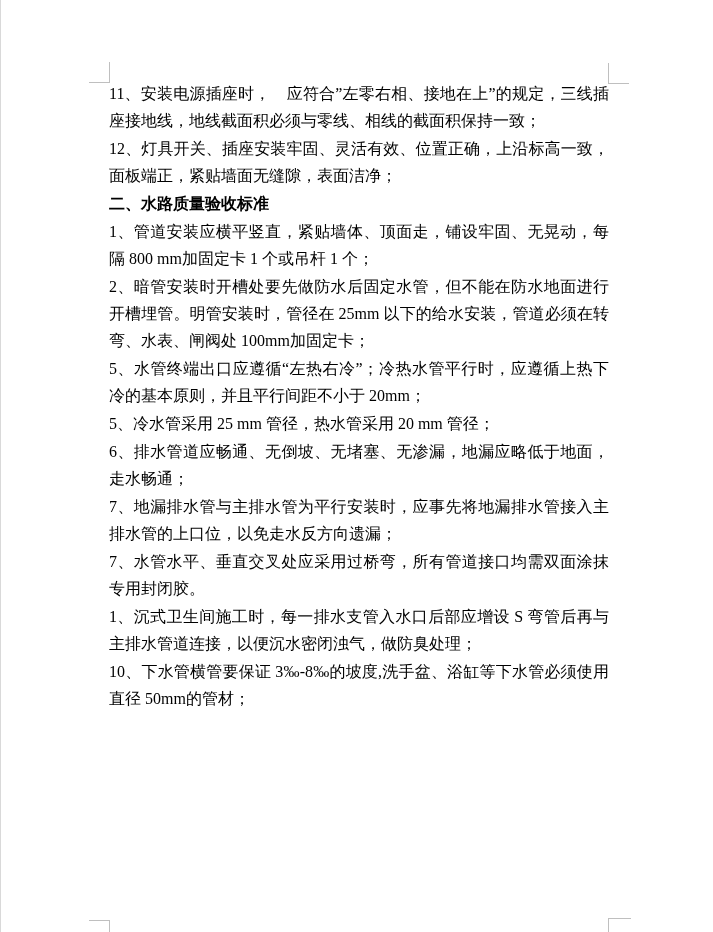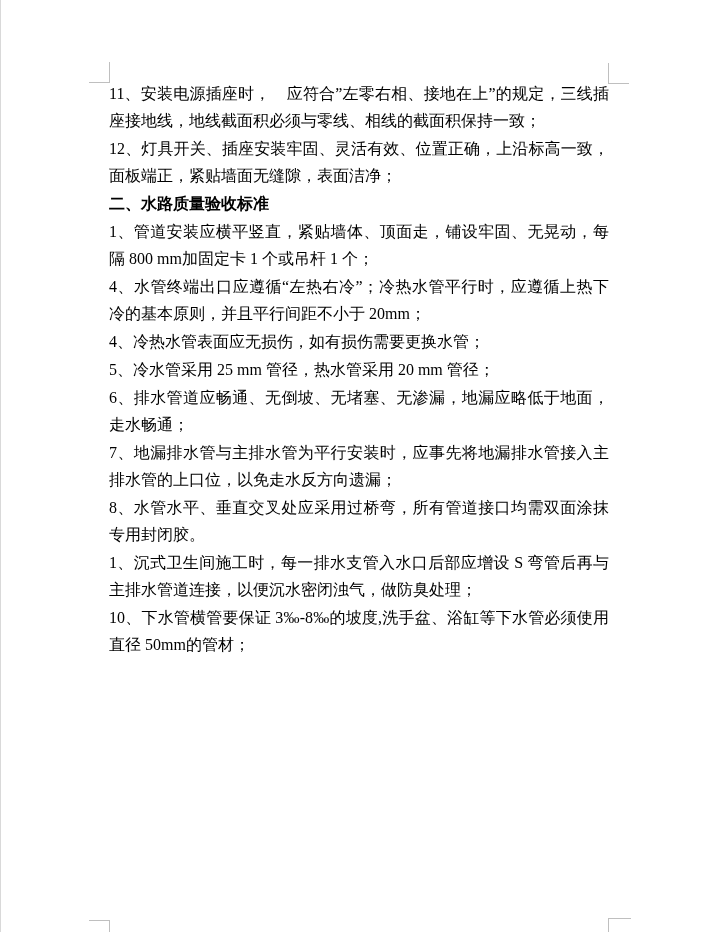--- a/index.html
+++ b/index.html
@@ -56,23 +56,23 @@
   <div class="cropmark tl"></div>
   <div class="cropmark tr"></div>
   <div class="cropmark bl"></div>
   <div class="cropmark br"></div>
 
   <div class="content">
     <p>11、安装电源插座时，　应符合”左零右相、接地在上”的规定，三线插座接地线，地线截面积必须与零线、相线的截面积保持一致；</p>
     <p>12、灯具开关、插座安装牢固、灵活有效、位置正确，上沿标高一致，面板端正，紧贴墙面无缝隙，表面洁净；</p>
     <p class="heading">二、水路质量验收标准</p>
     <p>1、管道安装应横平竖直，紧贴墙体、顶面走，铺设牢固、无晃动，每隔 800 mm加固定卡 1 个或吊杆 1 个；</p>
-    <p>4、水管终端出口应遵循“左热右冷”；冷热水管平行时，应遵循上热下冷的基本原则，并且平行间距不小于 20mm；</p>
-    <p>4、冷热水管表面应无损伤，如有损伤需要更换水管；</p>
+    <p>2、暗管安装时开槽处要先做防水后固定水管，但不能在防水地面进行开槽埋管。明管安装时，管径在 25mm 以下的给水安装，管道必须在转弯、水表、闸阀处 100mm加固定卡；</p>
+    <p>5、水管终端出口应遵循“左热右冷”；冷热水管平行时，应遵循上热下冷的基本原则，并且平行间距不小于 20mm；</p>
     <p>5、冷水管采用 25 mm 管径，热水管采用 20 mm 管径；</p>
     <p>6、排水管道应畅通、无倒坡、无堵塞、无渗漏，地漏应略低于地面，走水畅通；</p>
     <p>7、地漏排水管与主排水管为平行安装时，应事先将地漏排水管接入主排水管的上口位，以免走水反方向遗漏；</p>
-    <p>8、水管水平、垂直交叉处应采用过桥弯，所有管道接口均需双面涂抹专用封闭胶。</p>
+    <p>7、水管水平、垂直交叉处应采用过桥弯，所有管道接口均需双面涂抹专用封闭胶。</p>
     <p>1、沉式卫生间施工时，每一排水支管入水口后部应增设 S 弯管后再与主排水管道连接，以便沉水密闭浊气，做防臭处理；</p>
     <p>10、下水管横管要保证 3‰-8‰的坡度,洗手盆、浴缸等下水管必须使用直径 50mm的管材；</p>
   </div>
 
 </div>
 
 </body></html>

